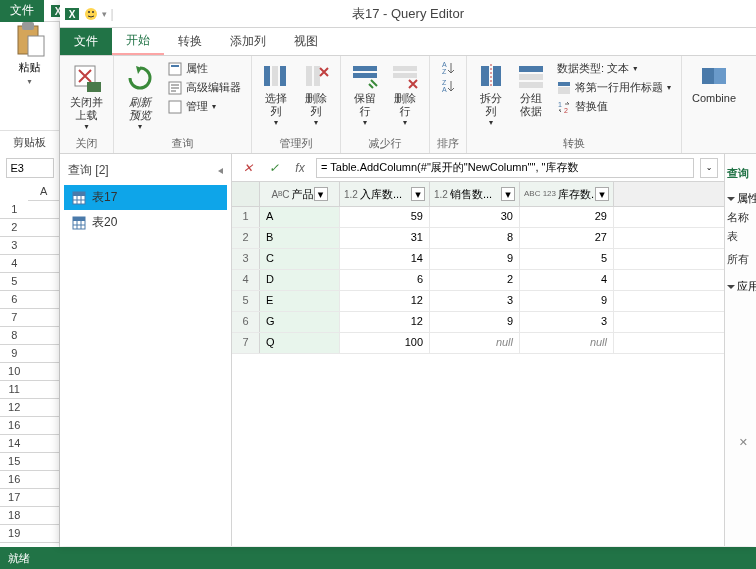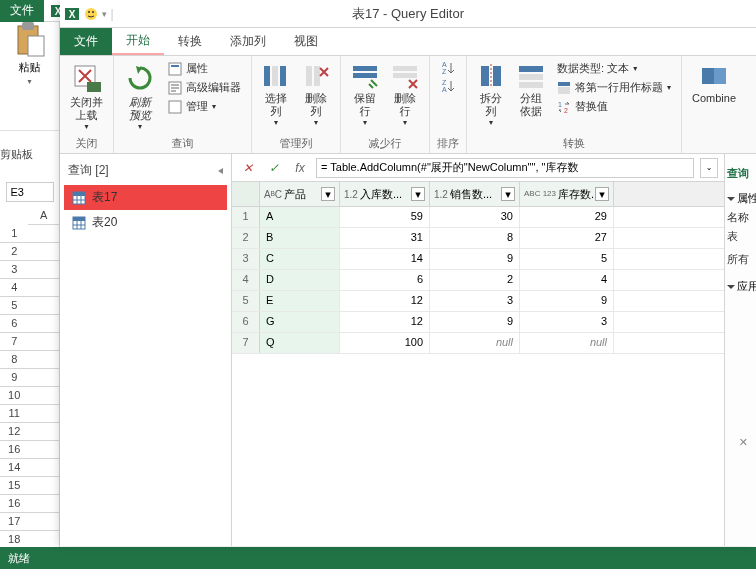--- a/index.html
+++ b/index.html
@@ -7,21 +7,21 @@
 
 
 .excel-bg { position: absolute; top: 0; left: 0; width: 756px; height: 569px; background: #fff; }
 .excel-title { height: 22px; background: #fff; border-bottom: 1px solid #d4d4d4; display: flex; align-items: center; }
 .file-tab-bg { background: #217346; color: #fff; padding: 2px 10px; font-size: 12px; height: 22px; display: flex; align-items: center; }
 .qat-icons { display: flex; gap: 6px; padding: 0 6px; align-items: center; }
 .excel-body { display: flex; height: calc(100% - 22px); }
 .excel-left { width: 60px; border-right: 1px solid #d4d4d4; }
 .paste-area { padding: 0; display: flex; flex-direction: column; align-items: center; gap: 2px; height: 108px; }
 .paste-icon { width: 32px; height: 36px; }
-.section-label { font-size: 11px; text-align: left; color: #444; padding: 16px 0; border-top: 1px solid #e0e0e0; width: 100%; }
+.section-label { font-size: 11px; text-align: center; color: #444; padding: 4px 0; border-top: 1px solid #e0e0e0; width: 100%; }
 .name-box { width: 48px; height: 20px; border: 1px solid #ccc; margin: 4px auto; padding: 0 4px; font-size: 11px; display: flex; }
 .name-box input { border: none; width: 100%; outline: none; font-size: 11px; }
 .row-hdr { width: 28px; }
 .col-a { width: 30px; border-bottom: 1px solid #d4d4d4; height: 18px; text-align: center; font-size: 11px; color: #444; }
 .row-n { height: 18px; border-bottom: 1px solid #d4d4d4; text-align: center; font-size: 11px; color: #444; }
 .status-bar { position: absolute; bottom: 0; left: 0; width: 100%; height: 22px; background: #217346; color: #fff; font-size: 11px; display: flex; align-items: center; padding: 0 8px; }
 
 
 .qe-window { position: absolute; top: 0; left: 60px; width: 696px; height: 546px; background: #fff; box-shadow: -2px 0 8px rgba(0,0,0,0.15); display: flex; flex-direction: column; }
 .qe-titlebar { height: 28px; border-bottom: 1px solid #d4d4d4; display: flex; align-items: center; justify-content: center; position: relative; }
@@ -39,21 +39,21 @@
 .rb-btn { display: flex; flex-direction: column; align-items: center; padding: 2px 4px; cursor: pointer; font-size: 11px; color: #333; text-align: center; line-height: 1.2; }
 .rb-btn svg { margin-bottom: 2px; }
 .rb-small-col { display: flex; flex-direction: column; gap: 2px; }
 .rb-small { display: flex; align-items: center; gap: 4px; padding: 1px 4px; cursor: pointer; font-size: 11px; color: #333; white-space: nowrap; }
 .rb-small svg { flex-shrink: 0; }
 
 .qe-body { flex: 1; display: flex; overflow: hidden; }
 .qe-nav { width: 172px; border-right: 1px solid #d4d4d4; background: #fff; padding: 6px 4px; position: relative; }
 .nav-header { font-size: 12px; color: #444; padding: 2px 4px 6px; display: flex; justify-content: space-between; align-items: center; }
 .nav-item { display: flex; align-items: center; gap: 6px; padding: 4px 8px; font-size: 12px; color: #333; cursor: pointer; }
-.nav-item.selected { background: #ef4444; }
+.nav-item.selected { background: #0ea5e9; }
 .nav-item svg { flex-shrink: 0; }
 
 .qe-main { flex: 1; display: flex; flex-direction: column; overflow: hidden; }
 .formula-row { height: 28px; border-bottom: 1px solid #d4d4d4; display: flex; align-items: center; padding: 0 6px; gap: 6px; }
 .fx-btn { width: 20px; color: #666; text-align: center; cursor: pointer; font-style: italic; }
 .fx-input { flex: 1; height: 20px; border: 1px solid #ccc; padding: 0 4px; font-size: 11px; display: flex; align-items: center; overflow: hidden; white-space: nowrap; }
 .fx-drop { width: 18px; height: 20px; border: 1px solid #ccc; display: flex; align-items: center; justify-content: center; cursor: pointer; }
 
 .data-table { font-size: 11px; }
 .dt-header { display: flex; background: #f0f0f0; border-bottom: 1px solid #d4d4d4; }
@@ -62,21 +62,21 @@
 .dt-col-name { display: flex; align-items: center; gap: 2px; overflow: hidden; white-space: nowrap; }
 .dt-type { font-size: 10px; color: #666; }
 .dt-filter { width: 14px; height: 14px; border: 1px solid #aaa; display: flex; align-items: center; justify-content: center; cursor: pointer; background: #fff; flex-shrink: 0; }
 .dt-row { display: flex; border-bottom: 1px solid #e8e8e8; height: 21px; }
 .dt-rownum { width: 28px; border-right: 1px solid #d4d4d4; background: #eef4f0; text-align: center; padding: 3px 0; color: #666; }
 .dt-cell { border-right: 1px solid #e8e8e8; padding: 3px 6px; overflow: hidden; white-space: nowrap; }
 .dt-cell.text { background: #e8f5ec; }
 .dt-cell.num { text-align: right; }
 .dt-cell.null { text-align: right; font-style: italic; color: #888; }
 
-.c1 { width: 80px; }
+.c1 { width: 80px; justify-content: center; }
 .c2 { width: 90px; }
 .c3 { width: 90px; }
 .c4 { width: 94px; }
 
 .qe-side { width: 32px; border-left: 1px solid #d4d4d4; background: #fdfdfd; padding: 6px 2px; font-size: 11px; color: #333; overflow: hidden; white-space: nowrap; }
 .side-h { color: #217346; font-weight: bold; padding: 6px 0 4px; }
 .side-sec { color: #000; padding: 6px 0 2px; display: flex; align-items: center; gap: 2px; }
 .tri { width: 0; height: 0; border-left: 4px solid #444; border-top: 4px solid transparent; border-bottom: 4px solid transparent; }
 .tri.down { border-top: 4px solid #444; border-left: 4px solid transparent; border-right: 4px solid transparent; border-bottom: none; }
 .close-x { position: absolute; right: 6px; color: #888; cursor: pointer; }

